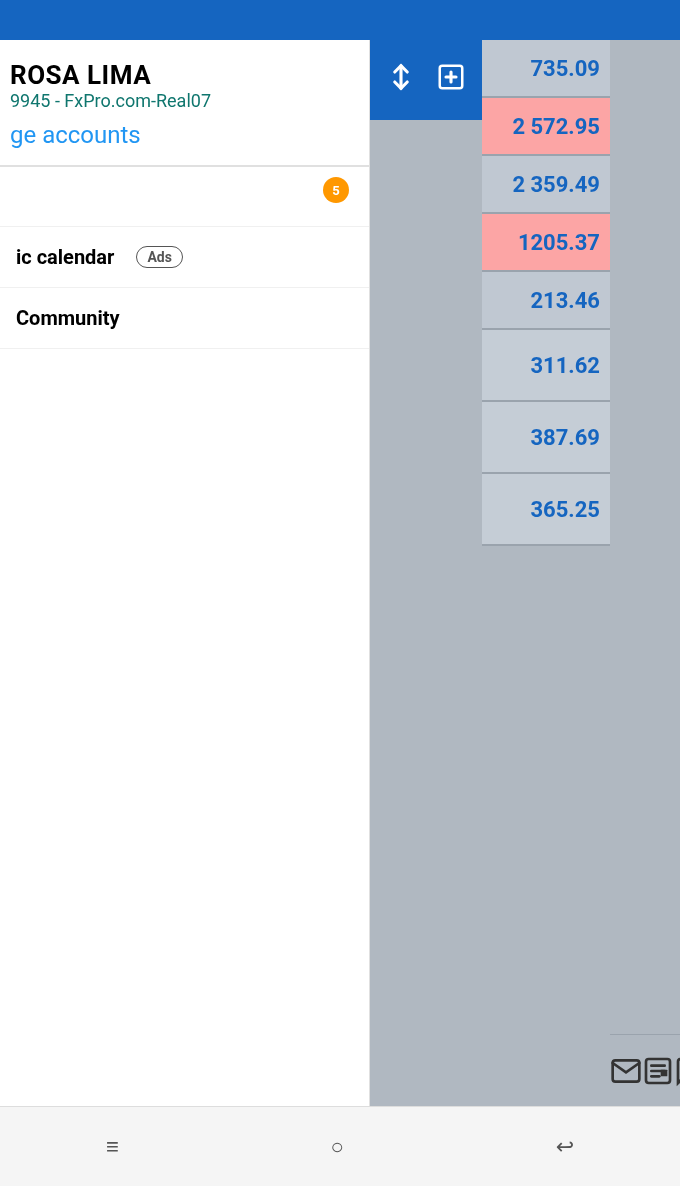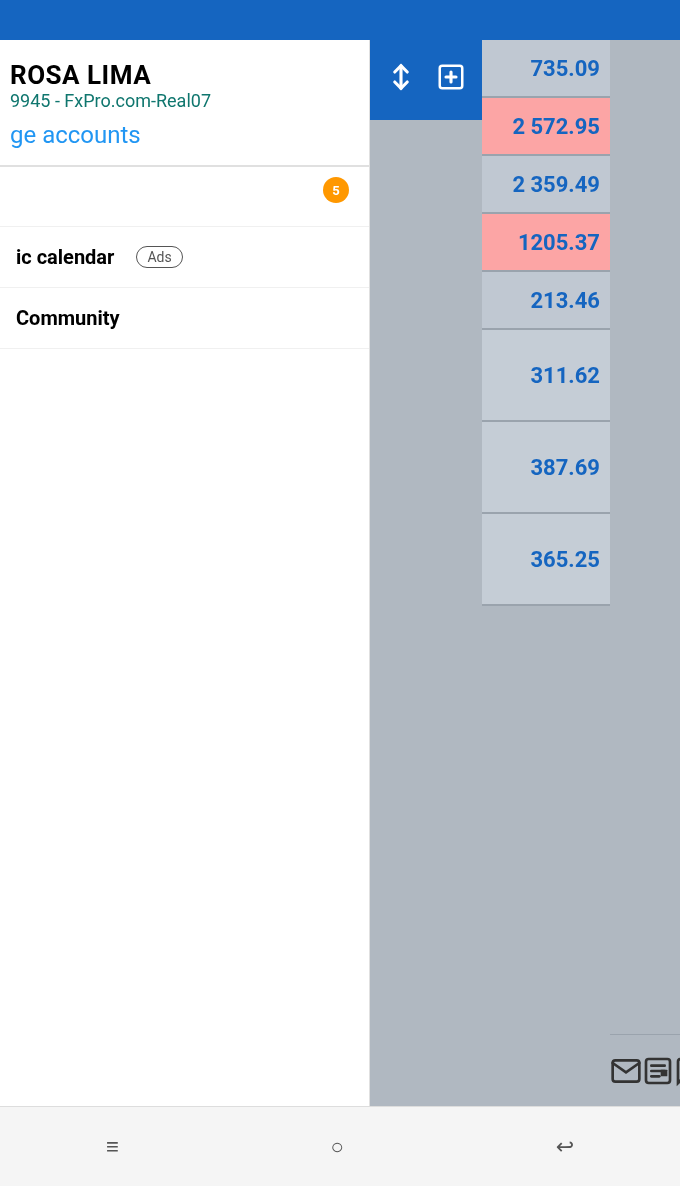--- a/index.html
+++ b/index.html
@@ -112,21 +112,21 @@
     }
 
     .ads-badge {
       display: inline-flex;
       align-items: center;
       justify-content: center;
       border: 1.5px solid #555;
       border-radius: 20px;
       padding: 2px 10px;
       font-size: 14px;
-      font-weight: normal;
+      font-weight: bold;
       color: #555;
       margin-left: 8px;
     }
 
     
     .right-panel {
       flex: 1;
       background: #b0b8c1;
       display: flex;
       flex-direction: row;
@@ -188,21 +188,21 @@
     }
 
     
     .price-row-tall {
       background: #c5cdd6;
       border-bottom: 2px solid #9aa3ad;
       display: flex;
       align-items: center;
       justify-content: flex-end;
       padding: 0 10px;
-      height: 92px;
+      height: 72px;
     }
 
     
     .right-bottom-bar {
       margin-top: auto;
       background: #b0b8c1;
       height: 72px;
       display: flex;
       align-items: center;
       justify-content: space-around;

